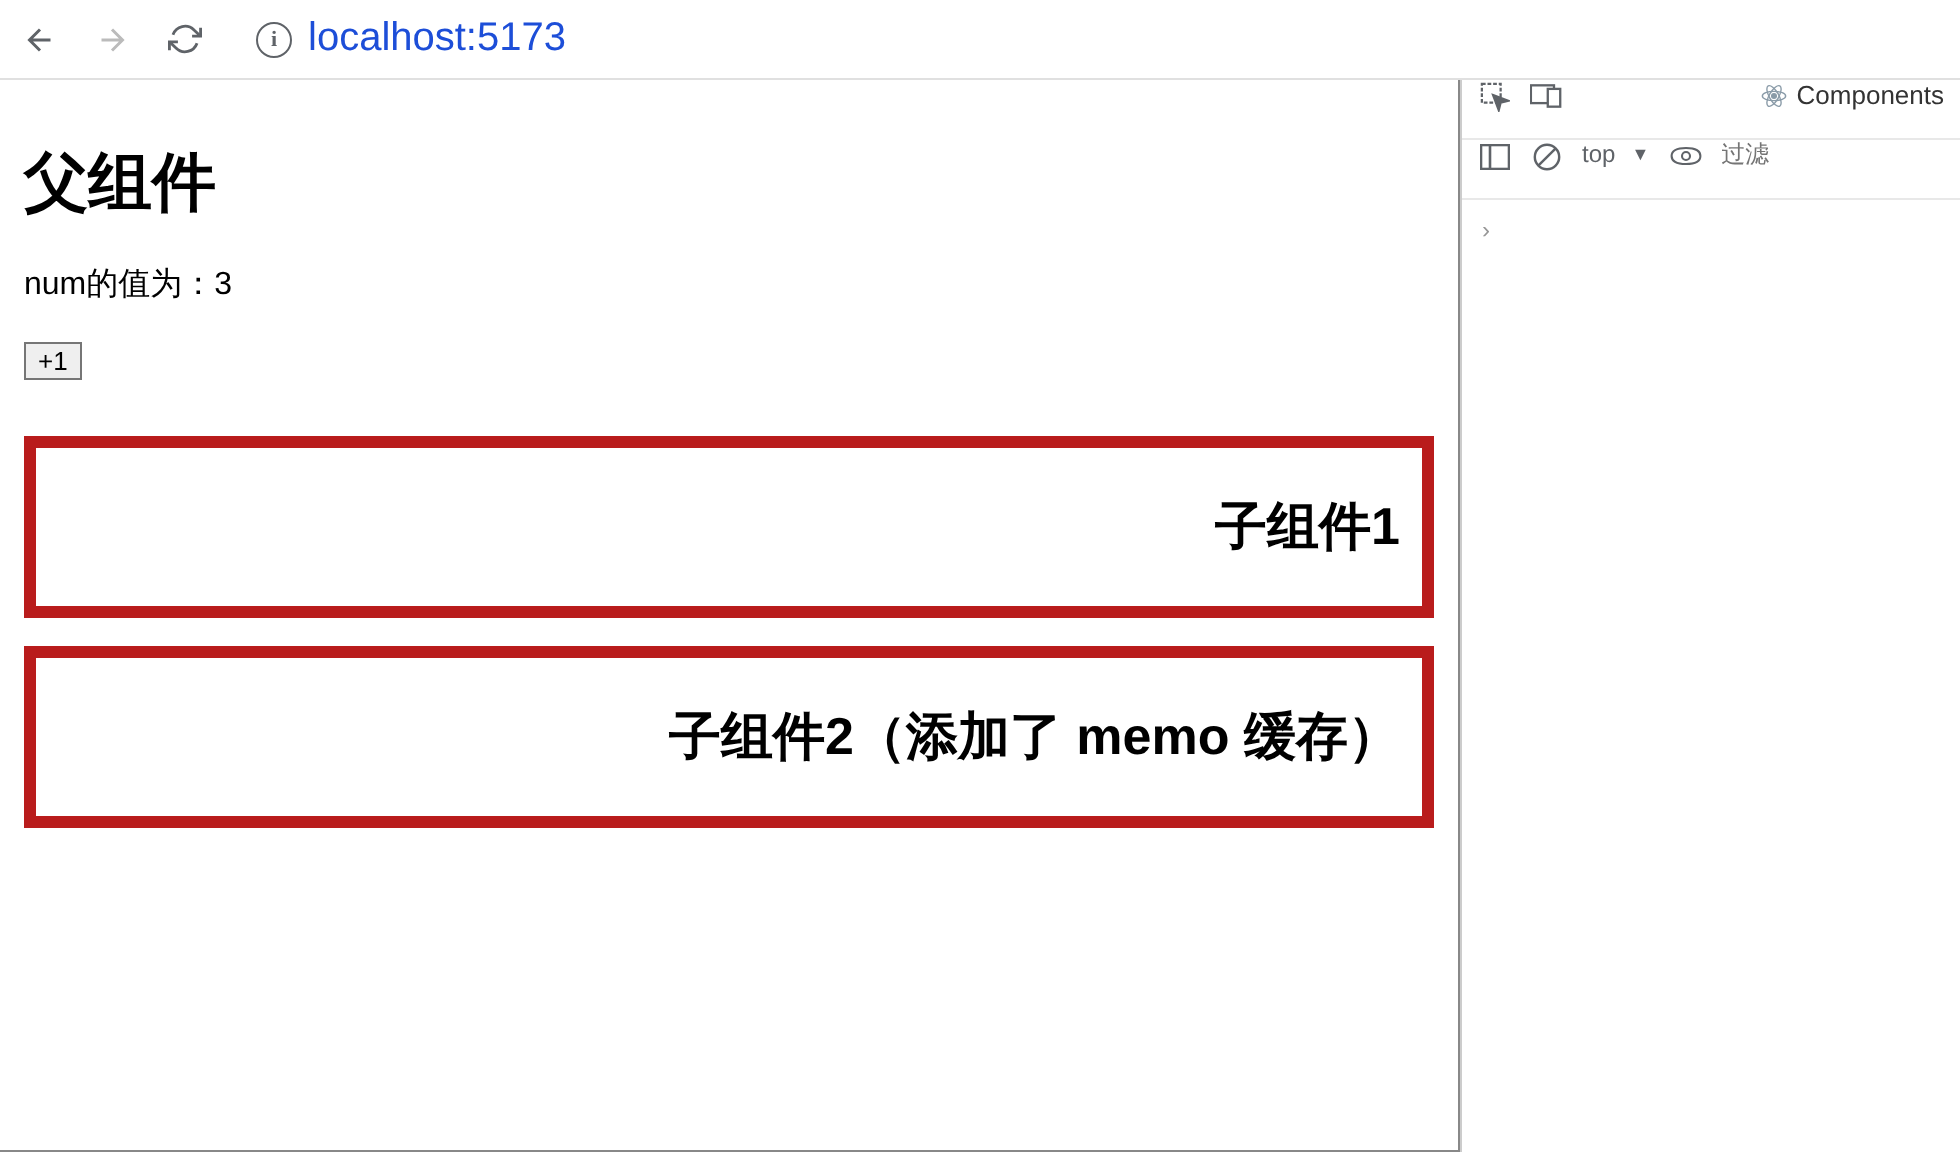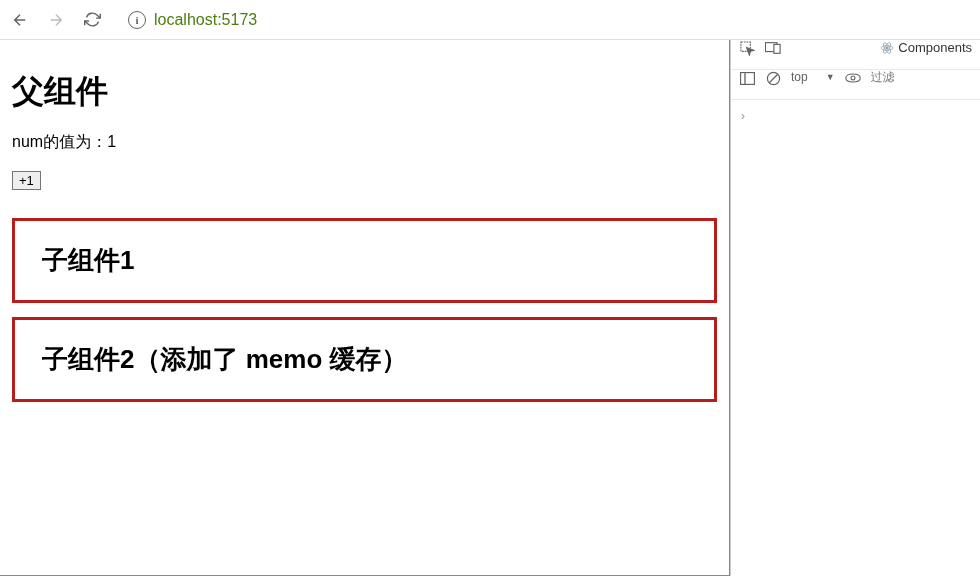--- a/index.html
+++ b/index.html
@@ -50,22 +50,22 @@
       border-radius: 50%;
       display: flex;
       align-items: center;
       justify-content: center;
       font-size: 11px;
       font-weight: bold;
       color: #5f6368;
       font-family: Georgia, serif;
     }
     .url-text {
-      font-size: 16px;
-      color: #4d7c0f;
+      font-size: 20px;
+      color: #1d4ed8;
     }
     
     .content-area {
       display: flex;
       height: calc(100% - 40px);
     }
     .page-content {
       flex: 0 0 730px;
       border: 1px solid #888;
       border-top: none;
@@ -85,23 +85,24 @@
     .plus-btn {
       font-size: 13px;
       padding: 1px 6px;
       background: #efefef;
       border: 1px solid #767676;
       cursor: pointer;
       margin-bottom: 14px;
       font-family: Arial, sans-serif;
     }
     .child-box {
-      border: 3px solid #b91c1c;
-      padding: 22px 27px;
+      border: 6px solid #b91c1c;
+      padding: 22px 11px;
       margin-top: 14px;
+      text-align: right;
     }
     .child-title {
       font-size: 26px;
       font-weight: bold;
     }
     
     .devtools {
       flex: 1;
       border-left: 1px solid #ccc;
       background: #fff;
@@ -134,21 +135,21 @@
       color: #333;
     }
     .react-icon {
       width: 14px;
       height: 14px;
       color: #61dafb;
     }
     .context-dropdown {
       display: flex;
       align-items: center;
-      gap: 18px;
+      gap: 8px;
       cursor: pointer;
       font-size: 12px;
     }
     .filter-input {
       border: none;
       font-size: 12px;
       color: #b91c1c;
       width: 30px;
       outline: none;
     }
@@ -183,21 +184,21 @@
   </div>
   <div class="url-bar">
     <div class="info-icon">i</div>
     <span class="url-text">localhost:5173</span>
   </div>
 </div>
 
 <div class="content-area">
   <div class="page-content">
     <h1 class="parent-title">父组件</h1>
-    <p class="num-text">num的值为：1</p>
+    <p class="num-text">num的值为：3</p>
     <button class="plus-btn">+1</button>
     <div class="child-box">
       <h2 class="child-title">子组件1</h2>
     </div>
     <div class="child-box">
       <h2 class="child-title">子组件2（添加了 memo 缓存）</h2>
     </div>
   </div>
 
   <div class="devtools">

